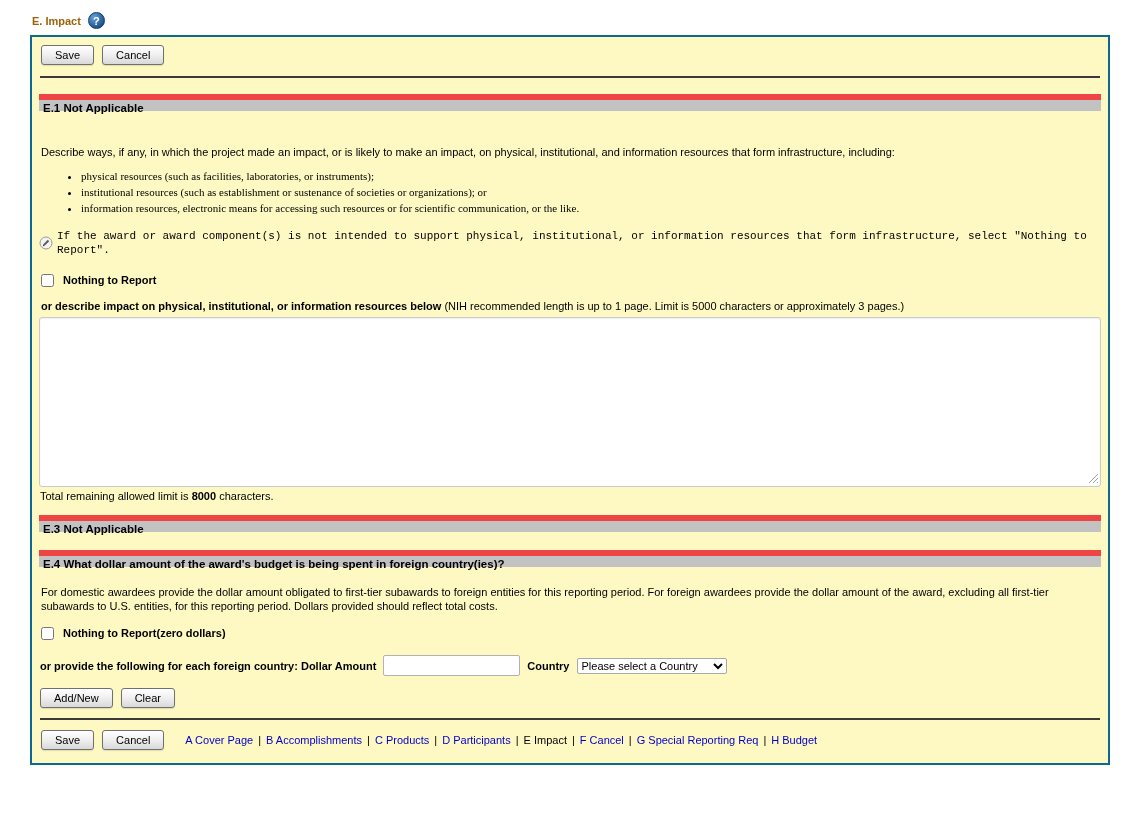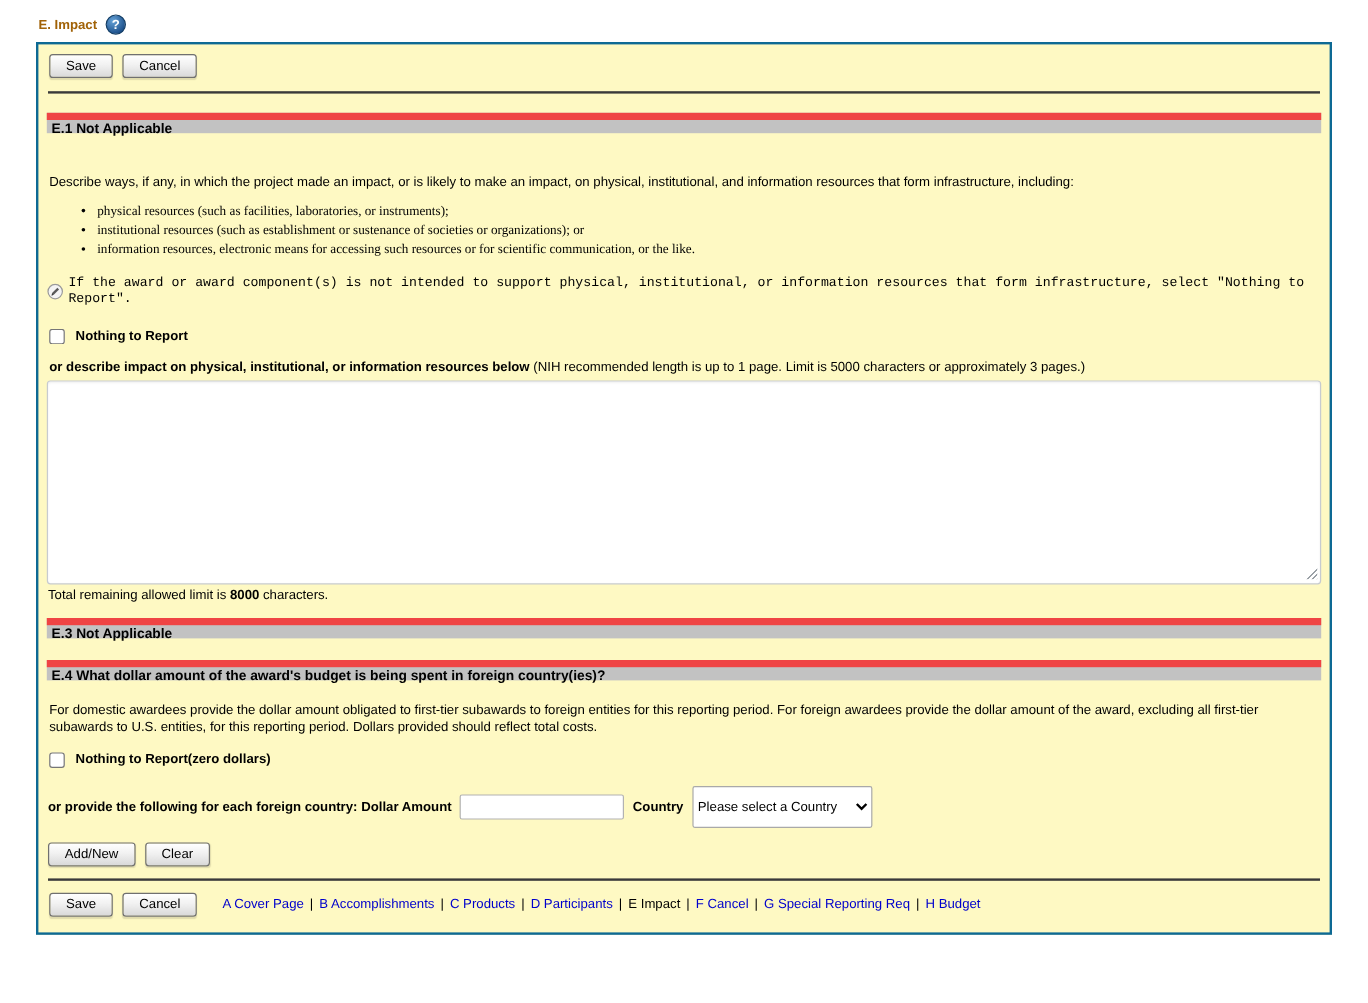--- a/index.html
+++ b/index.html
@@ -74,21 +74,21 @@
     cursor: nwse-resize;
   }
   .remaining { margin: 3px 0 0 1px; }
 
   .amount-row { display: flex; align-items: center; gap: 7px; margin: 15px 0 0 1px; }
   input.dollar-input {
     width: 137px; height: 21px; border: 1px solid #b2b2b2; border-radius: 2px;
     font-family: inherit; font-size: 11px; padding: 2px 4px; outline: none;
   }
   select.country-select {
-    height: 35px; min-width: 150px; border: 1px solid #a9a9a9; border-radius: 2px;
+    height: 16px; min-width: 150px; border: 1px solid #a9a9a9; border-radius: 2px;
     font-family: inherit; font-size: 11px; background: #fff; cursor: pointer;
   }
   .actions { display: flex; gap: 8px; margin: 12px 0 10px 1px; }
 
   .footer-row { display: flex; align-items: center; gap: 8px; padding: 10px 8px 13px 9px; }
   .footer-nav { display: flex; align-items: center; gap: 5px; margin-left: 13px; white-space: nowrap; }
   .footer-nav a { color: #0000cc; cursor: pointer; }
   .nav-current { color: #000; }
   .sep { color: #000; }
 </style>

